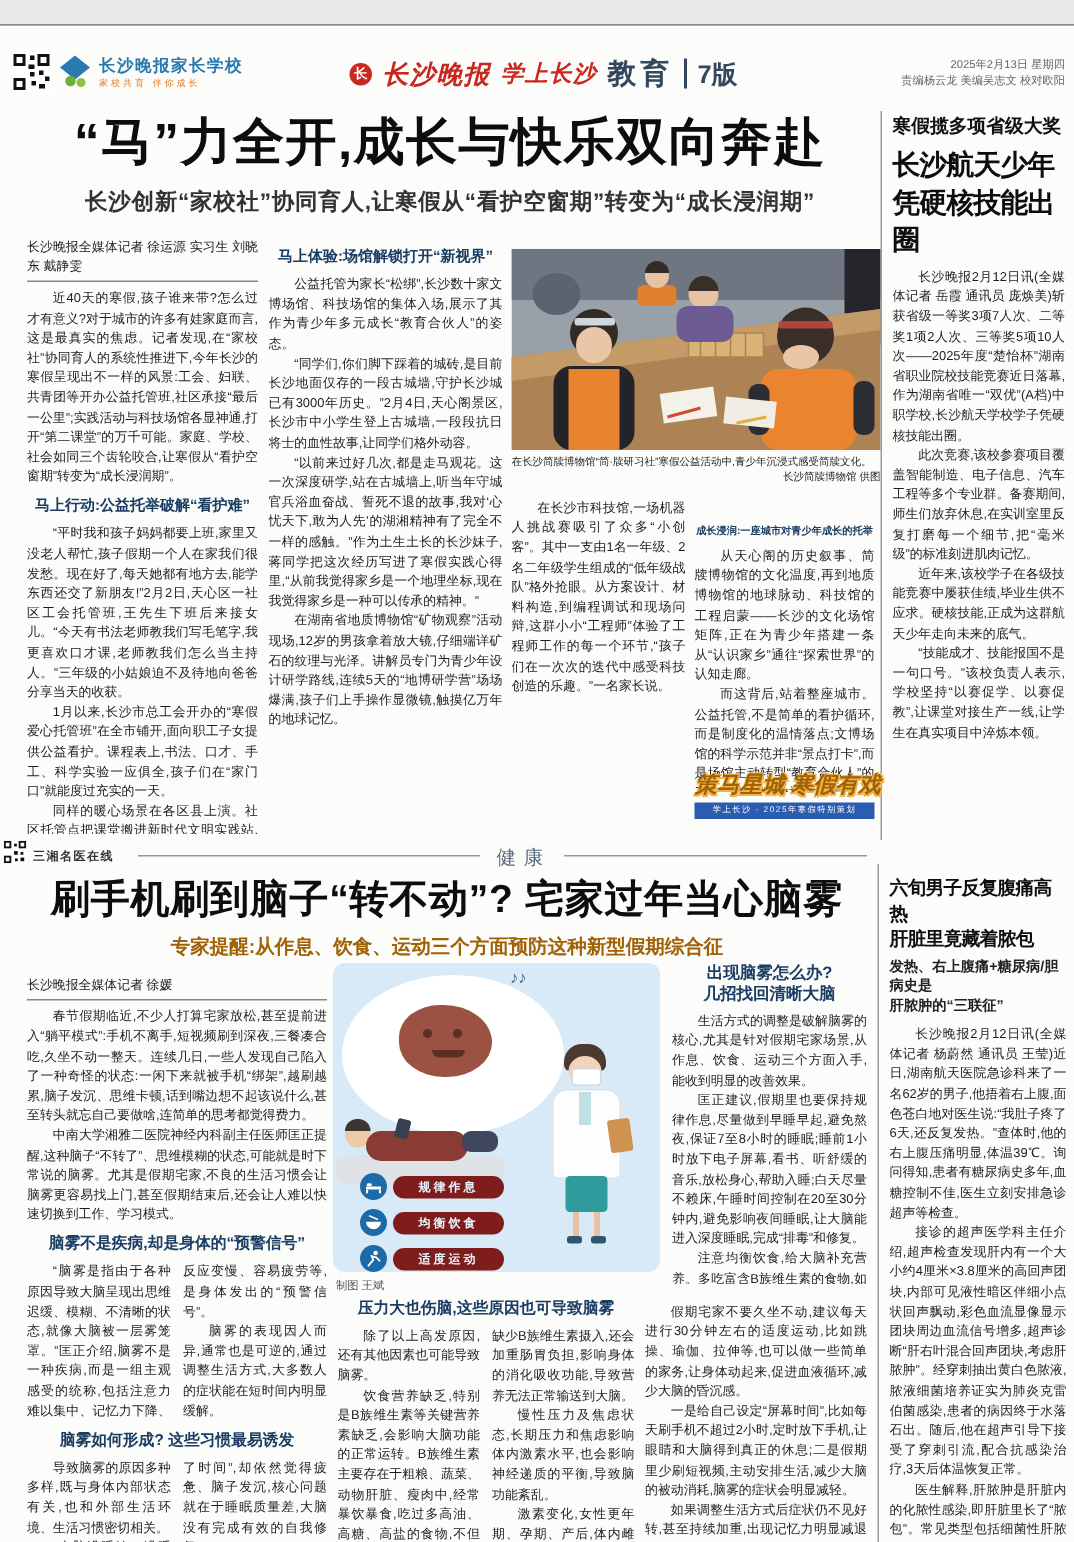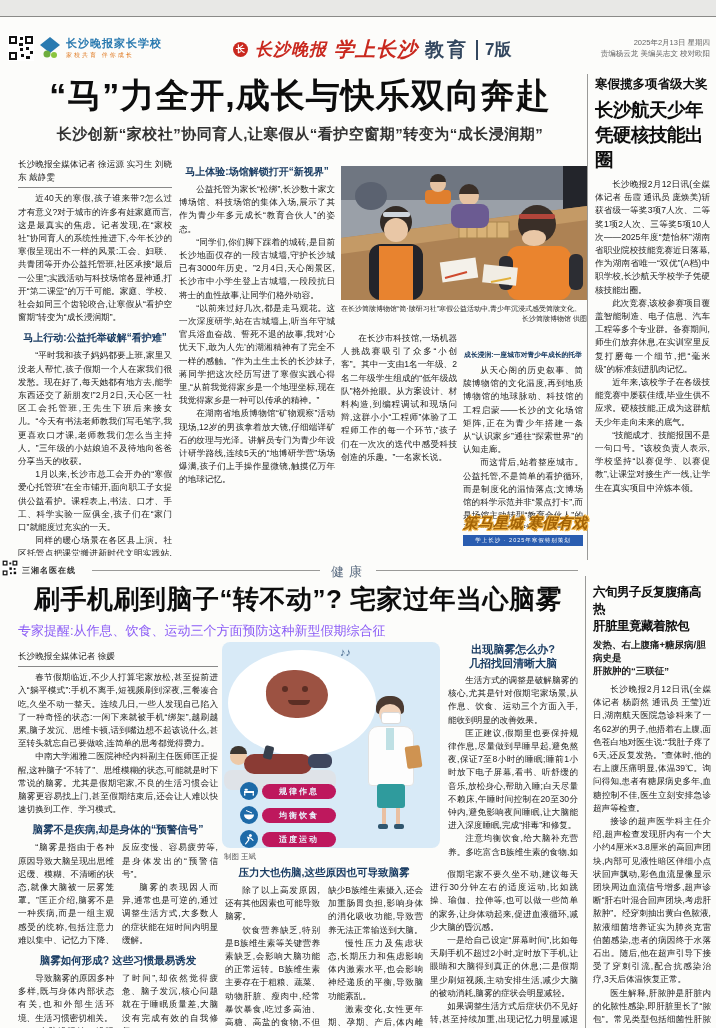--- a/index.html
+++ b/index.html
@@ -7,30 +7,30 @@
         font-family:"Liberation Sans",sans-serif;color:#1c1c1c;overflow:hidden;}
   .abs{position:absolute;}
   .rule{position:absolute;background:#9a9a98;}
   
   .brand-title{font-size:11px;font-weight:bold;color:#2a7ab0;letter-spacing:1px;}
   .brand-slogan{font-size:6px;color:#e07a22;letter-spacing:2px;}
   .mast{display:flex;align-items:center;gap:7px;}
   .seal{width:15px;height:15px;border-radius:50%;background:#c9281e;color:#fff;font-size:9px;
         font-weight:bold;display:flex;align-items:center;justify-content:center;}
   .paper-name{font-size:17px;font-weight:900;font-style:italic;color:#c9281e;letter-spacing:1px;}
-  .brand2{font-size:20px;font-weight:900;font-style:italic;color:#c9281e;letter-spacing:1px;}
+  .brand2{font-size:15px;font-weight:900;font-style:italic;color:#c9281e;letter-spacing:1px;}
   .sec-name{font-size:19px;font-weight:bold;color:#33475f;letter-spacing:3px;}
   .sec-bar{width:2px;height:20px;background:#33475f;}
   .page-no{font-size:17px;font-weight:bold;color:#33475f;}
   .dateline{font-size:7.5px;color:#666;text-align:right;line-height:11px;}
   
   .main-hl{font-size:34px;line-height:44px;font-weight:900;text-align:center;letter-spacing:1px;color:#0d0d0d;}
   .main-sub{font-size:15px;font-weight:bold;text-align:center;color:#333;letter-spacing:0.5px;}
   .health-hl{font-size:26px;line-height:34px;font-weight:900;text-align:center;color:#0d0d0d;letter-spacing:0.5px;}
-  .health-sub{font-size:13px;font-weight:normal;color:#8b5cf6;}
+  .health-sub{font-size:13px;font-weight:bold;text-align:center;color:#a16207;}
   
   .col{position:absolute;overflow:hidden;font-size:8.6px;line-height:13.2px;text-align:justify;}
   .flow-para{text-indent:2em;margin:0;}
   .flow-head{font-weight:bold;font-size:10px;line-height:13px;color:#1b3d63;text-align:center;
              text-indent:0;margin:7px 0 5px;}
   .flow-byline{text-indent:0;border-bottom:1px solid #888;padding-bottom:3px;margin-bottom:4px;}
   .small-head{font-weight:bold;color:#1b3d63;text-align:center;}
   .twocol{column-count:2;column-gap:8px;}
   
   .kicker{font-size:12.5px;font-weight:bold;color:#111;margin-bottom:4px;}
@@ -47,21 +47,21 @@
   .banner-art{font-size:15px;font-weight:900;font-style:italic;color:#a16207;letter-spacing:0px;
       text-shadow:1px 1px 0 #f2b545,-1px 1px 0 #f2b545,1px -1px 0 #f2b545;white-space:nowrap;}
   .banner-strip{background:#2a5db0;color:#fff;font-size:5.5px;letter-spacing:1px;text-align:center;
       line-height:11px;height:11px;margin-top:2px;}
   
   .illus{position:absolute;left:222px;top:626px;width:218px;height:206px;background:#d8eaf7;
          border-radius:8px;overflow:hidden;}
   .pill-row{position:absolute;display:flex;align-items:center;gap:4px;}
   .pill-ic{width:18px;height:18px;border-radius:50%;background:#1d6aa8;display:flex;
            align-items:center;justify-content:center;flex:0 0 auto;}
-  .pill-lb{width:74px;height:15px;border-radius:8px;background:#be185d;color:#eaf6ff;font-size:8px;
+  .pill-lb{width:74px;height:15px;border-radius:8px;background:#7f1d1d;color:#eaf6ff;font-size:8px;
            font-weight:bold;letter-spacing:2px;display:flex;align-items:center;justify-content:center;}
   .credit{font-size:7.5px;color:#555;}
   .nowrap{white-space:nowrap;}
 </style>
 </head>
 <body>
 
 <div id="page">
 
   <div class="rule" style="left:0;top:16;width:716px;height:1px;background:#b5b5b3;"></div>

